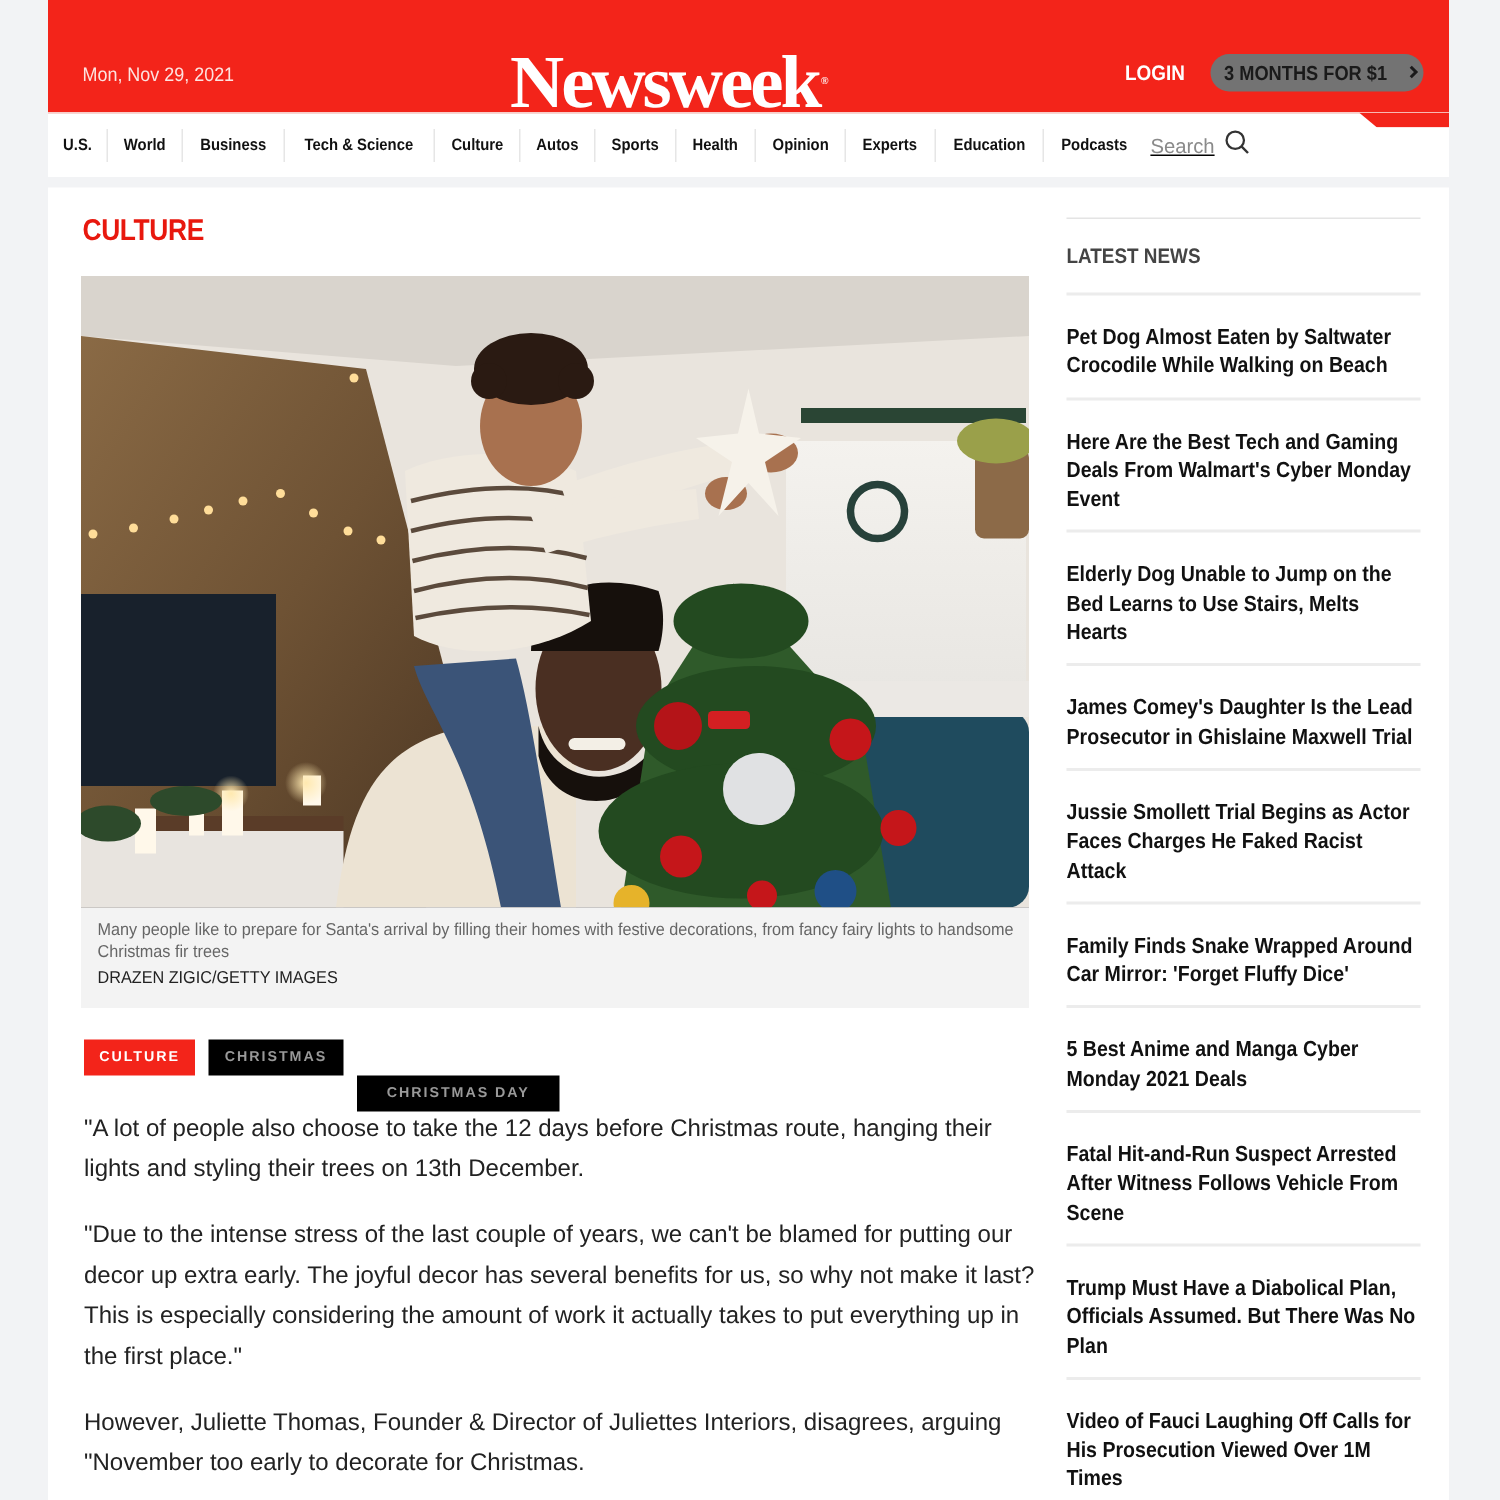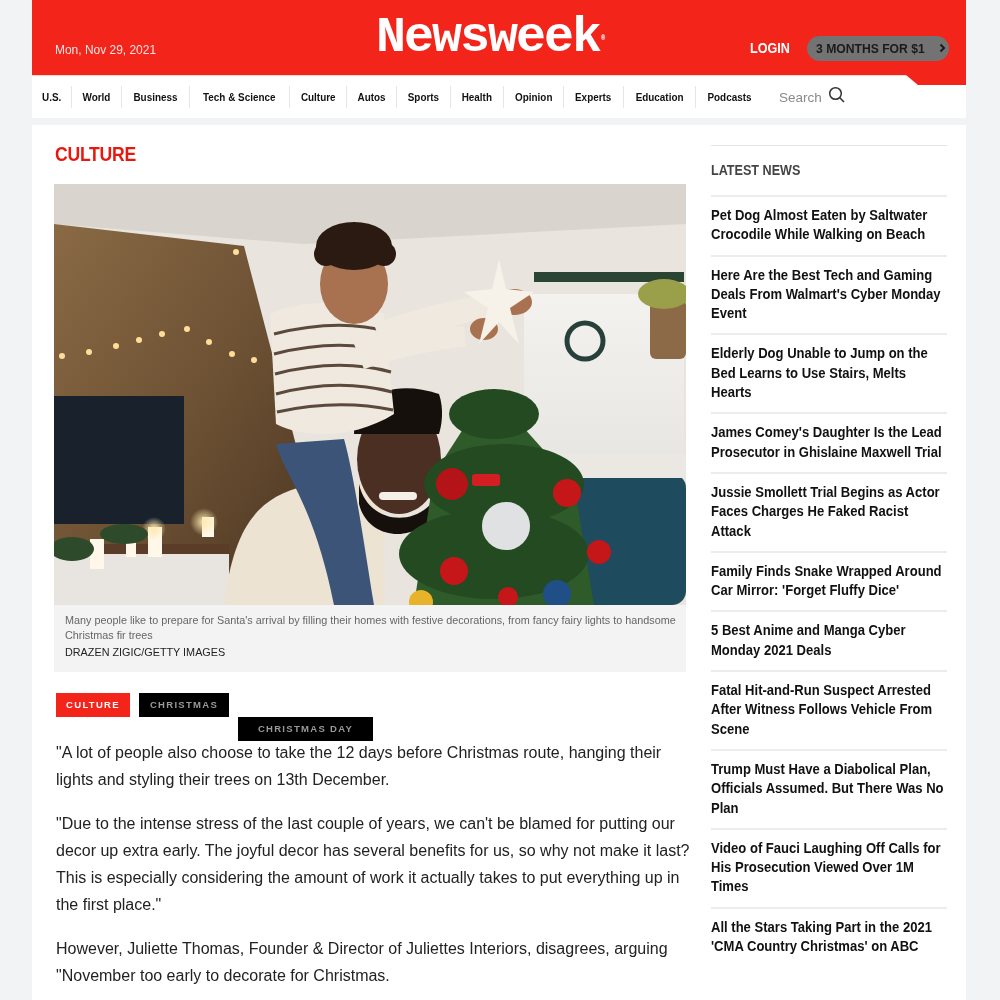--- a/index.html
+++ b/index.html
@@ -2,32 +2,32 @@
 <html><head>
 <meta charset="utf-8">
 <style>
   * { box-sizing: border-box; margin: 0; padding: 0; }
   html, body { width: 1000px; height: 1000px; overflow: hidden; background: #f2f3f5; font-family: "Liberation Sans", sans-serif; }
   .page { position: absolute; left: 32px; top: 0; width: 934px; }
 
   
   .masthead { position: relative; height: 75px; background: #f3241a; color: #fff; padding-left: 20px; }
   .masthead .date { position: absolute; left: 23px; top: 42px; font-size: 13px; color: #fde3e0; font-family: "Liberation Sans", sans-serif; transform: scaleX(0.92); transform-origin: left; }
-  .masthead .logo { position: absolute; left: 308px; top: 6px; font-family: Liberation Mono, monospace; font-weight: bold; font-size: 50px; letter-spacing: -2px; color: #fff; line-height: 64px; margin-left: 36px; }
+  .masthead .logo { position: absolute; left: 308px; top: 22px; font-family: Liberation Serif, serif; font-weight: bold; font-size: 50px; letter-spacing: -2px; color: #fff; line-height: 64px; }
   .masthead .logo sup { font-size: 7px; vertical-align: bottom; margin-left: 1px; letter-spacing: 0; }
   .masthead .login { position: absolute; left: 718px; top: 40px; font-weight: bold; font-size: 14px; color: #fff; transform: scaleX(0.9); transform-origin: left; }
   .masthead .cta { position: absolute; left: 775px; top: 36px; height: 25px; width: 142px; background: #737373; border-radius: 13px; color: #1a1a1a; font-weight: bold; font-size: 13.5px; line-height: 25px; text-align: center; }
   .masthead .cta span.label { display: inline-block; transform: scaleX(0.9); }
 
   
   .nav { position: relative; height: 43px; background: #fff; display: flex; align-items: center; padding-left: 0; border-top: 1px solid #f7d6d2; }
   .nav .item { font-weight: bold; font-size: 11px; color: #111; padding: 0 9px; height: 22px; line-height: 22px; border-right: 1px solid #e6e6e6; transform-origin: left; }
   .nav .item:last-of-type { border-right: none; }
   .nav .item .t { display: inline-block; transform: scaleX(0.9); transform-origin: center; }
-  .nav .search { display: flex; align-items: center; margin-left: 16px; }
+  .nav .search { display: flex; align-items: center; margin-left: 4px; text-decoration: underline; }
   .nav .search .ph { font-size: 13.5px; color: #8a8a8a; }
   .nav .search svg { margin-left: 6px; }
   .nav .red-tab { position: absolute; right: 0; top: -1px; width: 60px; height: 10px; background: #f3241a; clip-path: polygon(0 0, 100% 0, 100% 100%, 12px 100%); }
 
   
   .card { position: absolute; top: 125px; left: 0; width: 934px; height: 875px; background: #fff; }
   .section-label { position: absolute; left: 23px; top: 18px; color: #e8180e; font-weight: bold; font-size: 20px; letter-spacing: -0.3px; transform: scaleX(0.88); transform-origin: left; }
 
   .photo { position: absolute; left: 22px; top: 59px; width: 632px; height: 421px; overflow: hidden; background: #2b2520; }
   .caption-box { position: absolute; left: 22px; top: 480px; width: 632px; height: 67px; background: #f3f3f3; padding: 8px 11px; }
@@ -39,21 +39,21 @@
   .tag.primary { background: #f3241a; color: #fff; width: 74px; }
   .tag.secondary { background: #000000; color: #999; }
 
   .body { position: absolute; left: 24px; top: 614px; width: 640px; font-size: 16px; color: #222; line-height: 27px; }
   .body p { margin-bottom: 17px; }
 
   
   .sidebar { position: absolute; left: 679px; top: 20px; width: 236px; }
   .sidebar .rule { height: 1px; background: #e4e4e4; }
   .sidebar .heading { font-weight: bold; font-size: 14px; color: #444; padding: 16px 0 17px; transform: scaleX(0.9); transform-origin: left; }
-  .sidebar .news { border-top: 2px solid #ececec; padding: 9px 0 10px; }
+  .sidebar .news { border-top: 2px solid #ececec; padding: 19px 0 10px; }
   .sidebar .news .t { font-weight: bold; font-size: 14.5px; color: #111; line-height: 19.3px; display: block; transform: scaleX(0.9); transform-origin: left; width: 262px; }
 </style>
 </head>
 <body>
 
 <div class="page">
 
   <header class="masthead">
     <div class="date">Mon, Nov 29, 2021</div>
     <div class="logo"><span>Newsweek</span><sup>®</sup></div>

